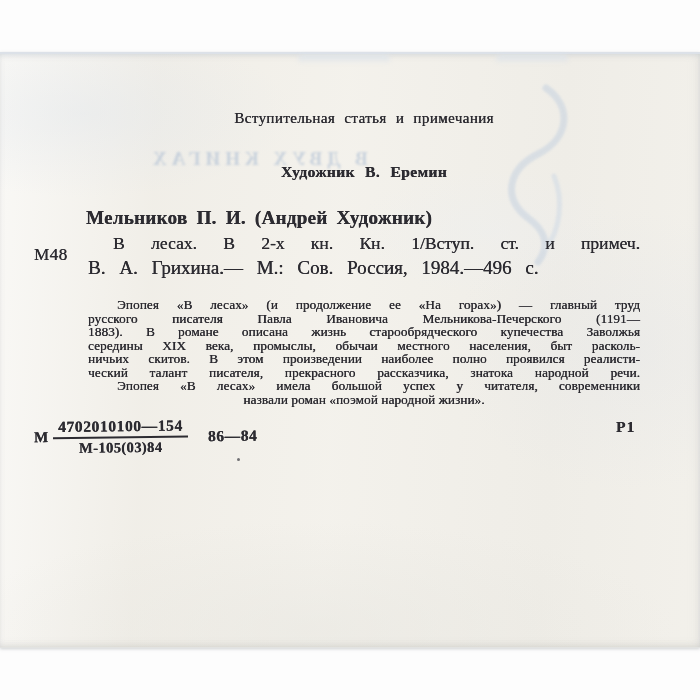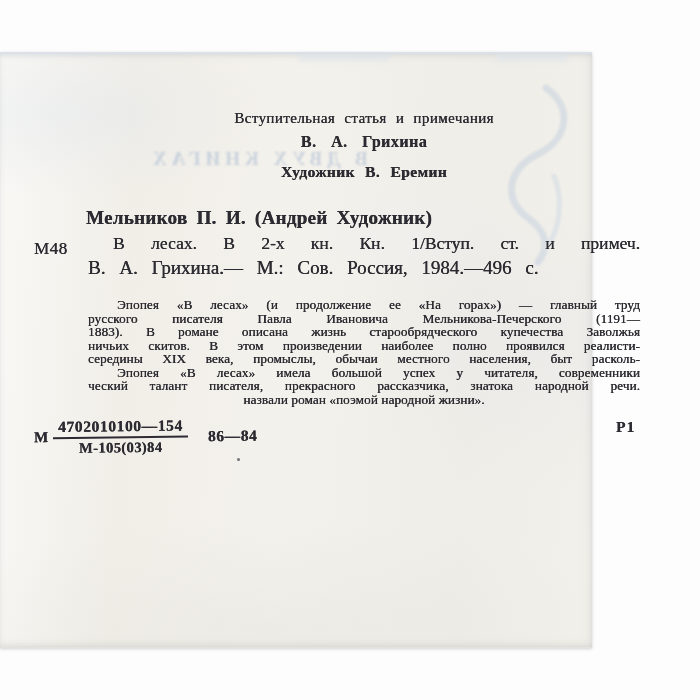--- a/index.html
+++ b/index.html
@@ -1,19 +1,19 @@
 <!DOCTYPE html>
 <html><head>
 <meta charset="utf-8">
 <style>
   html,body{margin:0;padding:0;width:700px;height:700px;overflow:hidden;background:#fdfdfd;}
   .photo{position:relative;width:700px;height:700px;background:#fdfdfd;
          font-family:"Liberation Serif","DejaVu Serif",serif;}
   
-  .page{position:absolute;left:0;top:52px;width:592px;height:593px;color:#2c2b31;
+  .page{position:absolute;left:0;top:52px;width:700px;height:593px;color:#2c2b31;
     background-color:#f2f0ea;
     background-image:
       radial-gradient(ellipse 300px 120px at 12% 10%, rgba(222,228,235,.38), rgba(222,228,235,0) 70%),
       radial-gradient(ellipse 260px 200px at 90% 50%, rgba(223,226,231,.30), rgba(223,226,231,0) 70%),
       radial-gradient(ellipse 500px 150px at 45% 97%, rgba(229,228,222,.45), rgba(229,228,222,0) 72%),
       radial-gradient(ellipse 200px 90px at 70% 30%, rgba(236,238,241,.35), rgba(236,238,241,0) 70%),
       linear-gradient(93deg, rgba(255,255,255,.55) 0%, rgba(238,235,228,.35) 22%,
         rgba(248,246,241,.25) 48%, rgba(235,233,227,.42) 78%, rgba(243,241,236,.3) 100%);
     border-top:2px solid #dce1e8;border-bottom:1px solid #e2e3e1;
     box-shadow:0 1px 3px rgba(140,145,150,.4),
@@ -33,21 +33,21 @@
   .smudge-2{left:496px;top:1px;width:72px;}
   .dust{position:absolute;left:237px;top:404px;width:3px;height:3px;border-radius:50%;
     background:#45454c;opacity:.75;}
   
   .center-line{position:absolute;left:88px;width:552px;text-align:center;white-space:nowrap;}
   .intro-line{top:56px;font-size:15px;word-spacing:5px;letter-spacing:.4px;}
   .intro-name{top:79px;font-size:16px;font-weight:bold;word-spacing:10px;letter-spacing:.5px;}
   .artist-line{top:109px;font-size:15.5px;font-weight:bold;word-spacing:6px;letter-spacing:.4px;}
   .author{position:absolute;left:86px;top:153px;font-size:19px;font-weight:bold;
     word-spacing:4px;letter-spacing:.3px;white-space:nowrap;}
-  .catalog-code{position:absolute;left:34px;top:185px;font-size:17px;letter-spacing:.5px;}
+  .catalog-code{position:absolute;left:34px;top:191px;font-size:17px;letter-spacing:.5px;}
   .cite1{position:absolute;left:113px;top:179px;width:527px;font-size:17.5px;
     text-align:justify;text-align-last:justify;}
   .cite2{position:absolute;left:88px;top:203px;font-size:19px;word-spacing:9px;white-space:nowrap;}
   .annotation{position:absolute;left:88px;top:244px;width:552px;
     font-size:13.2px;line-height:13.5px;letter-spacing:.1px;}
   .a-line{text-align:center;}
   .a-line.just{text-align:justify;text-align-last:justify;}
   .a-line.indent{padding-left:29px;}
   .imprint{position:absolute;left:34px;top:363px;display:flex;align-items:center;
     font-weight:bold;font-size:15px;transform:rotate(-0.7deg);}
@@ -67,36 +67,35 @@
     <div class="ghost-smudge smudge-1"></div>
     <div class="ghost-smudge smudge-2"></div>
     <div class="ghost-title">В ДВУХ КНИГАХ</div>
     <svg class="ghost-flourish" width="110" height="190" viewBox="0 0 110 190">
       <path d="M62,8 C88,26 86,58 54,74 C24,89 18,118 44,138 C62,151 66,166 54,182" fill="none" stroke="#c2cfdf" stroke-width="7" stroke-linecap="round"></path>
       <path d="M70,96 C80,120 76,150 62,168" fill="none" stroke="#ccd8e5" stroke-width="5" stroke-linecap="round"></path>
     </svg>
     <div class="dust"></div>
 
     <div class="center-line intro-line">Вступительная статья и примечания</div>
-    <div class="center-line intro-name">В. А. Грихина</div>
     <div class="center-line artist-line">Художник В. Еремин</div>
 
     <div class="author">Мельников П. И. (Андрей Художник)</div>
     <div class="catalog-code">М48</div>
     <div class="cite1">В лесах. В 2-х кн. Кн. 1/Вступ. ст. и примеч.</div>
     <div class="cite2">В. А. Грихина.— М.: Сов. Россия, 1984.—496 с.</div>
 
     <div class="annotation">
       <div class="a-line just indent">Эпопея «В лесах» (и продолжение ее «На горах») — главный труд</div>
       <div class="a-line just">русского писателя Павла Ивановича Мельникова-Печерского (1191—</div>
       <div class="a-line just">1883). В романе описана жизнь старообрядческого купечества Заволжья</div>
+      <div class="a-line just">середины XIX века, промыслы, обычаи местного населения, быт расколь-</div>
       <div class="a-line just">ничьих скитов. В этом произведении наиболее полно проявился реалисти-</div>
-      <div class="a-line just">середины XIX века, промыслы, обычаи местного населения, быт расколь-</div>
+      <div class="a-line just">ческий талант писателя, прекрасного рассказчика, знатока народной речи.</div>
       <div class="a-line just indent">Эпопея «В лесах» имела большой успех у читателя, современники</div>
-      <div class="a-line just">ческий талант писателя, прекрасного рассказчика, знатока народной речи.</div>
       <div class="a-line">назвали роман «поэмой народной жизни».</div>
     </div>
 
     <div class="imprint">
       <span class="im-prefix">М</span>
       <span class="frac">
         <span class="num">4702010100—154</span>
         <span class="den">М-105(03)84</span>
       </span>
       <span class="im-suffix">86—84</span>

